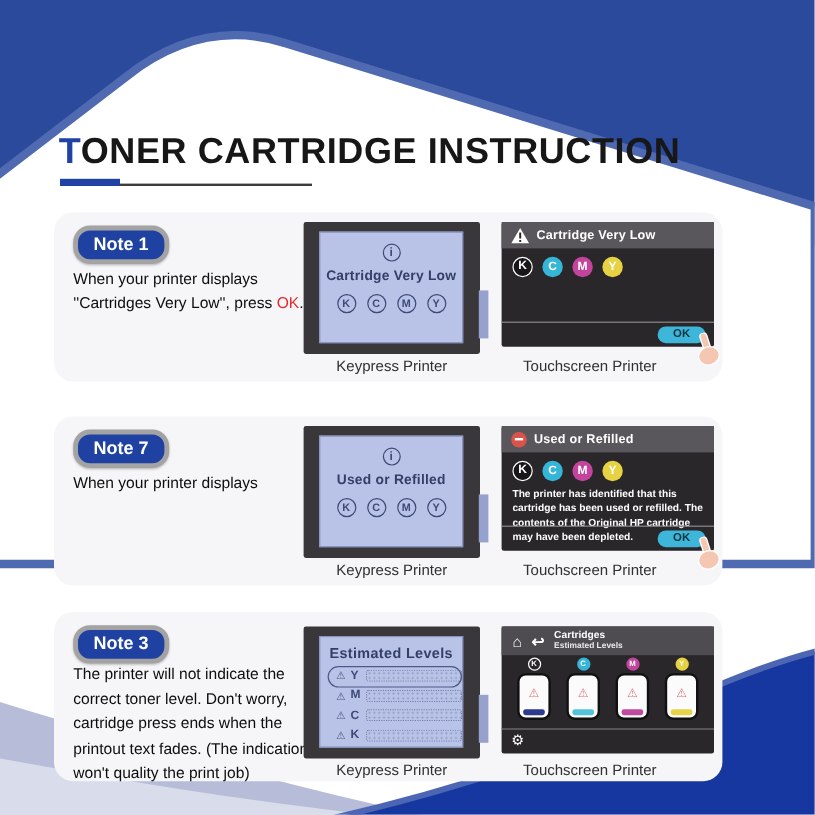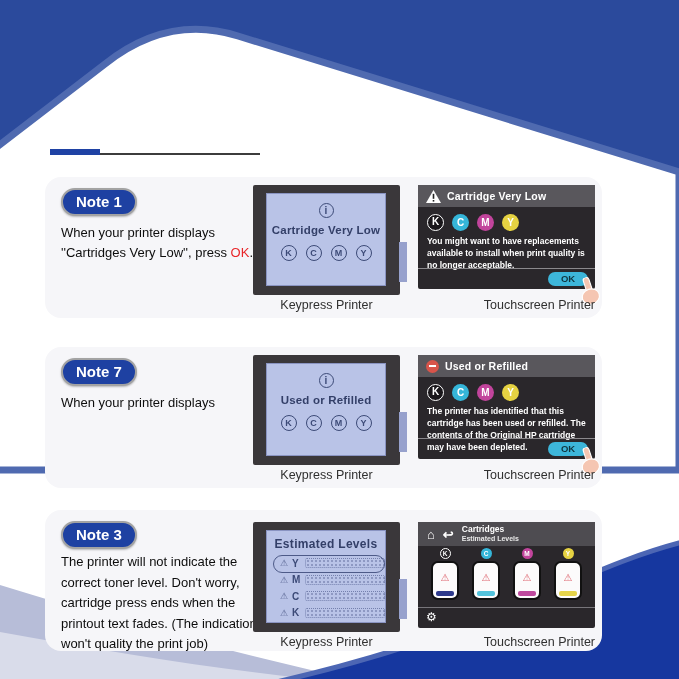--- a/index.html
+++ b/index.html
@@ -12,41 +12,41 @@
   .title{position:absolute;left:49px;top:110px;z-index:2;font-size:30px;font-weight:bold;
          letter-spacing:.5px;color:#171717;white-space:nowrap;}
   .title .lead{color:#1f42a4;}
   .rule-thin{position:absolute;left:50px;top:153px;width:210px;height:2px;background:#3c3c3c;z-index:2;}
   .rule-thick{position:absolute;left:50px;top:149px;width:50px;height:6px;background:#1f42a4;z-index:3;}
 
   
   .card{position:absolute;left:45px;width:557px;height:141px;background:#f6f6f9;
         border-radius:16px;z-index:2;}
   .badge{position:absolute;left:16px;top:11px;background:#1e41a2;color:#fff;font-weight:bold;
-         font-size:15px;padding:3px 13px 4px;border-radius:14px;border:2px solid #a3a3a3;
+         font-size:15px;padding:3px 13px 4px;border-radius:14px;border:4px solid #a3a3a3;
          box-shadow:0 1px 2px rgba(0,0,0,.25);}
   .desc{position:absolute;left:16px;top:46px;font-size:13px;font-weight:normal;color:#0d0d0d;
         line-height:1.55;white-space:nowrap;}
   .desc .red{color:#e8262a;}
   .desc3{top:42px;line-height:1.58;}
 
   
   .kp{position:absolute;left:208px;top:8px;width:147px;height:110px;background:#3a373a;border-radius:2px;}
   .kp-screen{position:absolute;left:13px;top:8px;width:120px;height:93px;background:#b9c3e7;
              border:1px solid #8a94c2;text-align:center;}
   .kp-tab{position:absolute;left:132px;top:48px;width:8px;height:40px;background:#97a1cd;}
   .kp-info{display:inline-block;width:15px;height:15px;margin-top:9px;border:1.3px solid #3c4a77;
            border-radius:50%;font-size:10px;font-weight:bold;color:#3c4a77;line-height:13px;}
   .kp-msg{margin-top:6px;font-size:11.5px;font-weight:bold;color:#333f68;letter-spacing:.2px;}
   .kp-keys{margin-top:9px;display:flex;justify-content:center;gap:9px;}
   .kp-key{width:16px;height:16px;border:1.2px solid #3c4a77;border-radius:50%;font-size:9px;
           font-weight:bold;color:#3c4a77;line-height:14px;}
   .caption{position:absolute;width:177px;top:121px;text-align:center;font-size:12.5px;color:#303030;}
   .cap-kp{left:193px;}
-  .cap-ts{left:373px;text-align:right;}
+  .cap-ts{left:358px;}
 
   
   .kp-title{margin-top:6px;font-size:12px;font-weight:bold;color:#333f68;letter-spacing:.3px;}
   .kp-rows{margin-top:4px;}
   .kp-row{display:flex;align-items:center;gap:4px;height:16.5px;padding-left:13px;}
   .kp-warn{font-size:9px;color:#55618f;line-height:10px;}
   .kp-letter{font-size:10px;font-weight:bold;color:#3c4a77;width:9px;text-align:left;}
   .kp-box{width:84px;height:10px;border:1px dotted #7480ad;border-radius:2px;
           background-image:radial-gradient(#8c97c0 .7px, transparent .9px);background-size:4px 4px;}
   .kp-ring{position:absolute;left:6px;top:24px;width:112px;height:18px;border:1.3px solid #4d5a88;
@@ -102,20 +102,21 @@
 <div id="page">
 
   <svg id="bg" viewBox="0 0 679 679">
     <rect x="0" y="0" width="679" height="205" fill="#2b4a9c"></rect>
     <path d="M-20 160 L105 64 Q168 14 238 36 L679 172 L679 470 L-20 470 Z" fill="#ffffff" stroke="#4f6ab0" stroke-width="7" stroke-linejoin="round"></path>
     <path d="M0 585 C120 622 230 652 350 679 L0 679 Z" fill="#b7bdd8"></path>
     <path d="M0 632 C110 652 210 668 310 679 L0 679 Z" fill="#d9dcea"></path>
     <path d="M240 690 C355 666 460 632 545 594 C610 565 645 552 679 543 L690 543 L690 690 Z" fill="#16379f" stroke="#4c66b4" stroke-width="5" stroke-linejoin="round"></path>
   </svg>
 
+  <div class="title"><span class="lead">T</span><span>ONER CARTRIDGE INSTRUCTION</span></div>
   <div class="rule-thin"></div>
   <div class="rule-thick"></div>
 
   <div class="card" style="top:177px;">
     <div class="badge">Note 1</div>
     <div class="desc">
       <div>When your printer displays</div>
       <div><span>''Cartridges Very Low'', press </span><span class="red">OK</span><span>.</span></div>
     </div>
 
@@ -143,21 +144,20 @@
         </svg>
         <span class="ts-head-title">Cartridge Very Low</span>
       </div>
       <div class="ts-body">
         <div class="ts-toners">
           <div class="tcirc tc-K">K</div>
           <div class="tcirc tc-C">C</div>
           <div class="tcirc tc-M">M</div>
           <div class="tcirc tc-Y">Y</div>
         </div>
-        <div class="ts-msg">You might want to have replacements available to install when print quality is no longer acceptable.</div>
       </div>
       <div class="ts-foot">
         <div class="ok-btn">OK</div>
         <svg class="hand" width="24" height="28" viewBox="0 0 20 24">
           <rect x="8" y="0" width="5" height="13" rx="2.5" fill="#f5c6b2" stroke="#fff" stroke-width="1"></rect>
           <ellipse cx="10" cy="17" rx="7.5" ry="6.5" fill="#f5c6b2" stroke="#fff" stroke-width="1"></ellipse>
         </svg>
       </div>
     </div>
     <div class="caption cap-ts">Touchscreen Printer</div>

